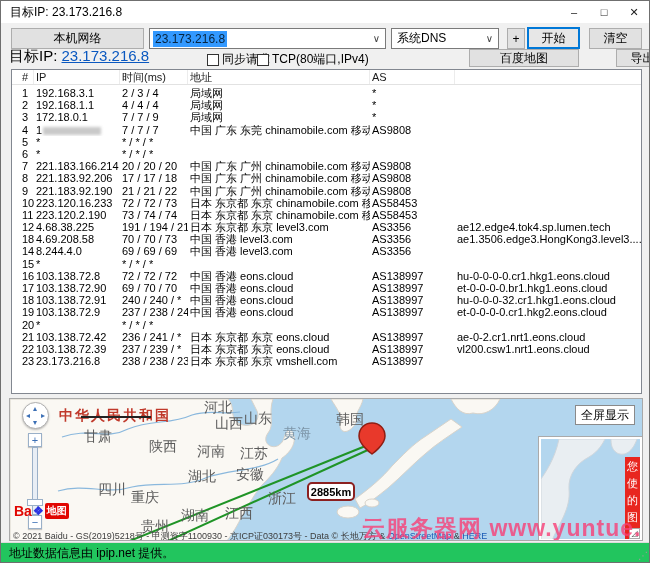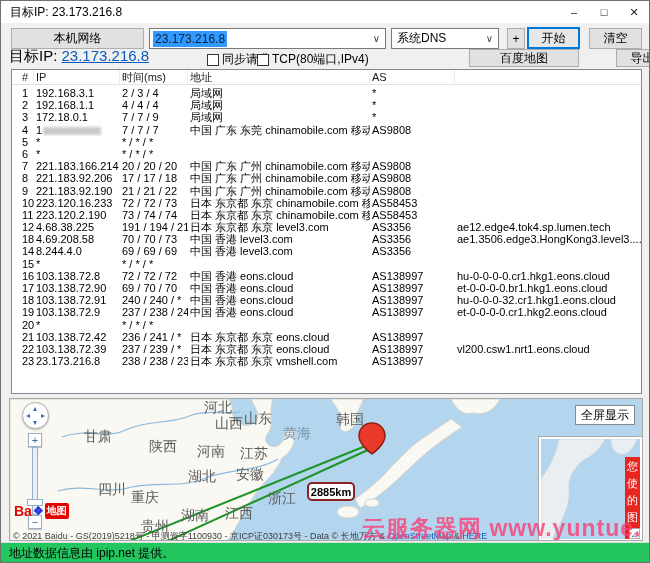--- a/index.html
+++ b/index.html
@@ -297,20 +297,21 @@
         <span></span>
         <span></span>
         <span></span>
       </div>
       <div class="trow">
         <span>21</span>
         <span>103.138.72.42</span>
         <span>236 / 241 / *</span>
         <span>日本 东京都 东京 eons.cloud</span>
         <span>AS138997</span>
+        <span>ae-0-2.cr1.nrt1.eons.cloud</span>
       </div>
       <div class="trow">
         <span>22</span>
         <span>103.138.72.39</span>
         <span>237 / 239 / *</span>
         <span>日本 东京都 东京 eons.cloud</span>
         <span>AS138997</span>
         <span>vl200.csw1.nrt1.eons.cloud</span>
       </div>
       <div class="trow">
@@ -340,20 +341,21 @@
 
     <path d="M52,38 C80,28 95,42 118,30 C142,20 160,26 182,16 C200,10 214,16 230,13" fill="none" stroke="#8ab8dd" stroke-width="1.2"></path>
     <path d="M48,92 C76,84 96,96 122,88 C150,82 172,90 198,78 C224,70 248,72 268,60" fill="none" stroke="#8ab8dd" stroke-width="1.2"></path>
 
     <line x1="60" y1="166" x2="358" y2="46" stroke="#1f9426" stroke-width="2"></line>
     <line x1="92" y1="172" x2="360" y2="50" stroke="#1f9426" stroke-width="2"></line>
 
     <path d="M362 24 c-7.5 0 -13 5.5 -13 13 c0 9 13 18 13 18 c0 0 13 -9 13 -18 c0 -7.5 -5.5 -13 -13 -13 z" fill="#e8392b" stroke="#8f1d12" stroke-width="1.5"></path>
   </svg>
 
+  <div class="country-label">中华人民共和国<u></u></div>
   <div id="province-labels">
       <div class="plabel" style="left: 74px; top: 29px;">甘肃</div>
       <div class="plabel" style="left: 139px; top: 39px;">陕西</div>
       <div class="plabel" style="left: 169px; top: 16px; padding-left: 36px;">山西</div>
       <div class="plabel" style="left: 194px; top: 0px;">河北</div>
       <div class="plabel" style="left: 234px; top: 11px;">山东</div>
       <div class="plabel" style="left: 187px; top: 44px;">河南</div>
       <div class="plabel" style="left: 230px; top: 46px;">江苏</div>
       <div class="plabel" style="left: 226px; top: 67px;">安徽</div>
       <div class="plabel" style="left: 178px; top: 69px;">湖北</div>

